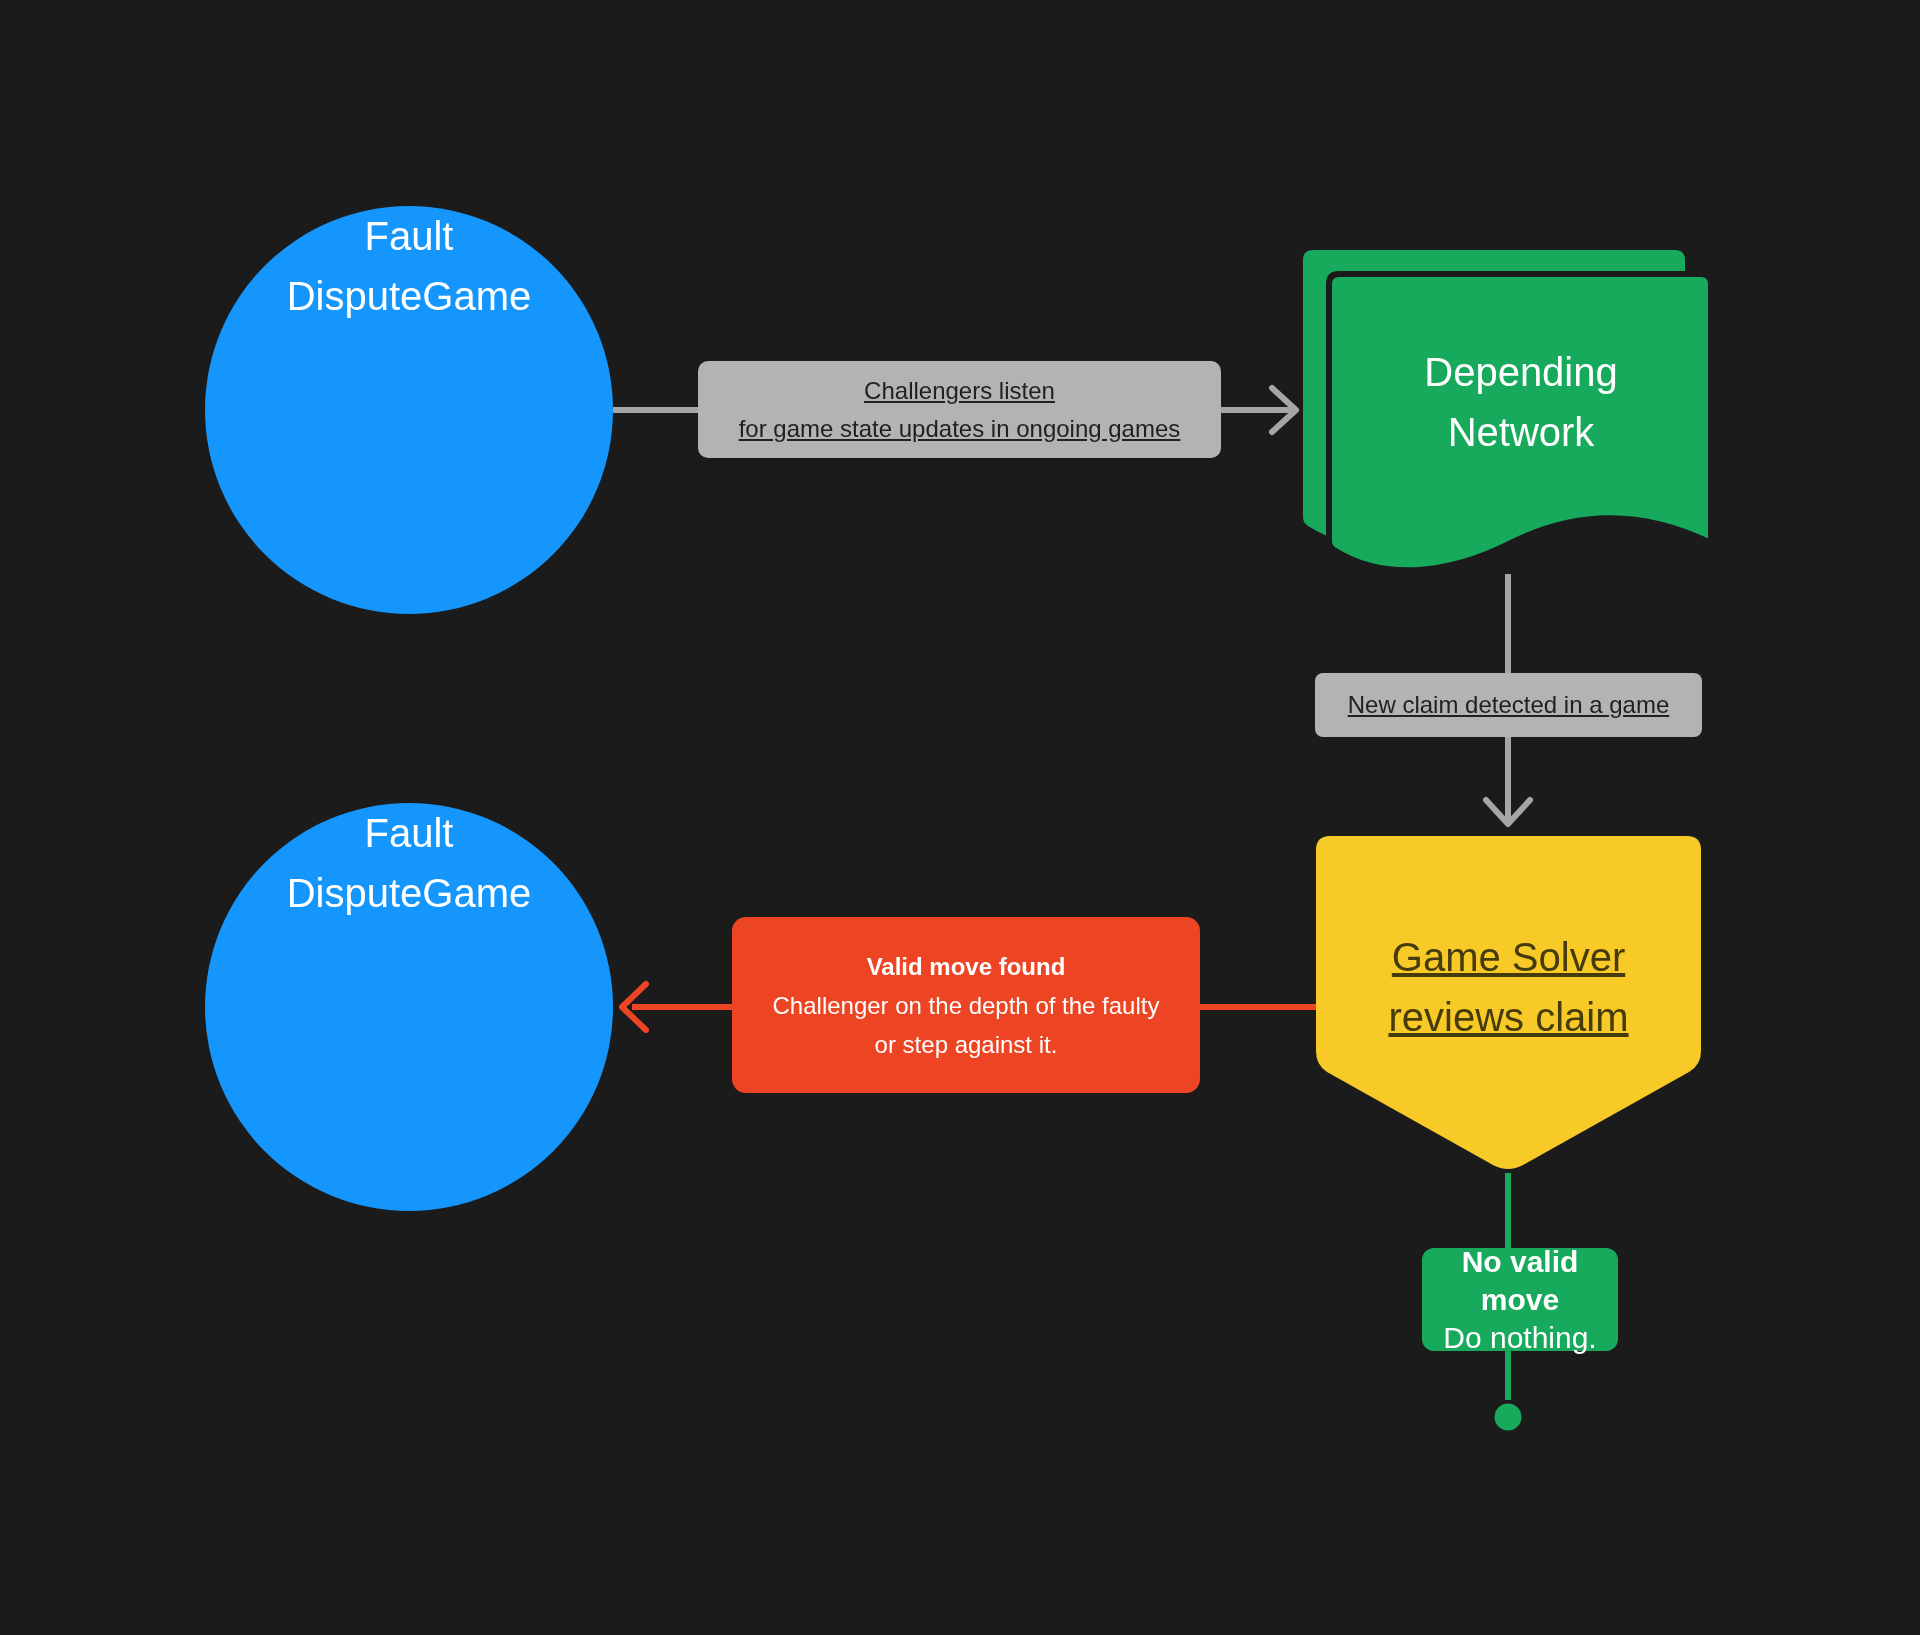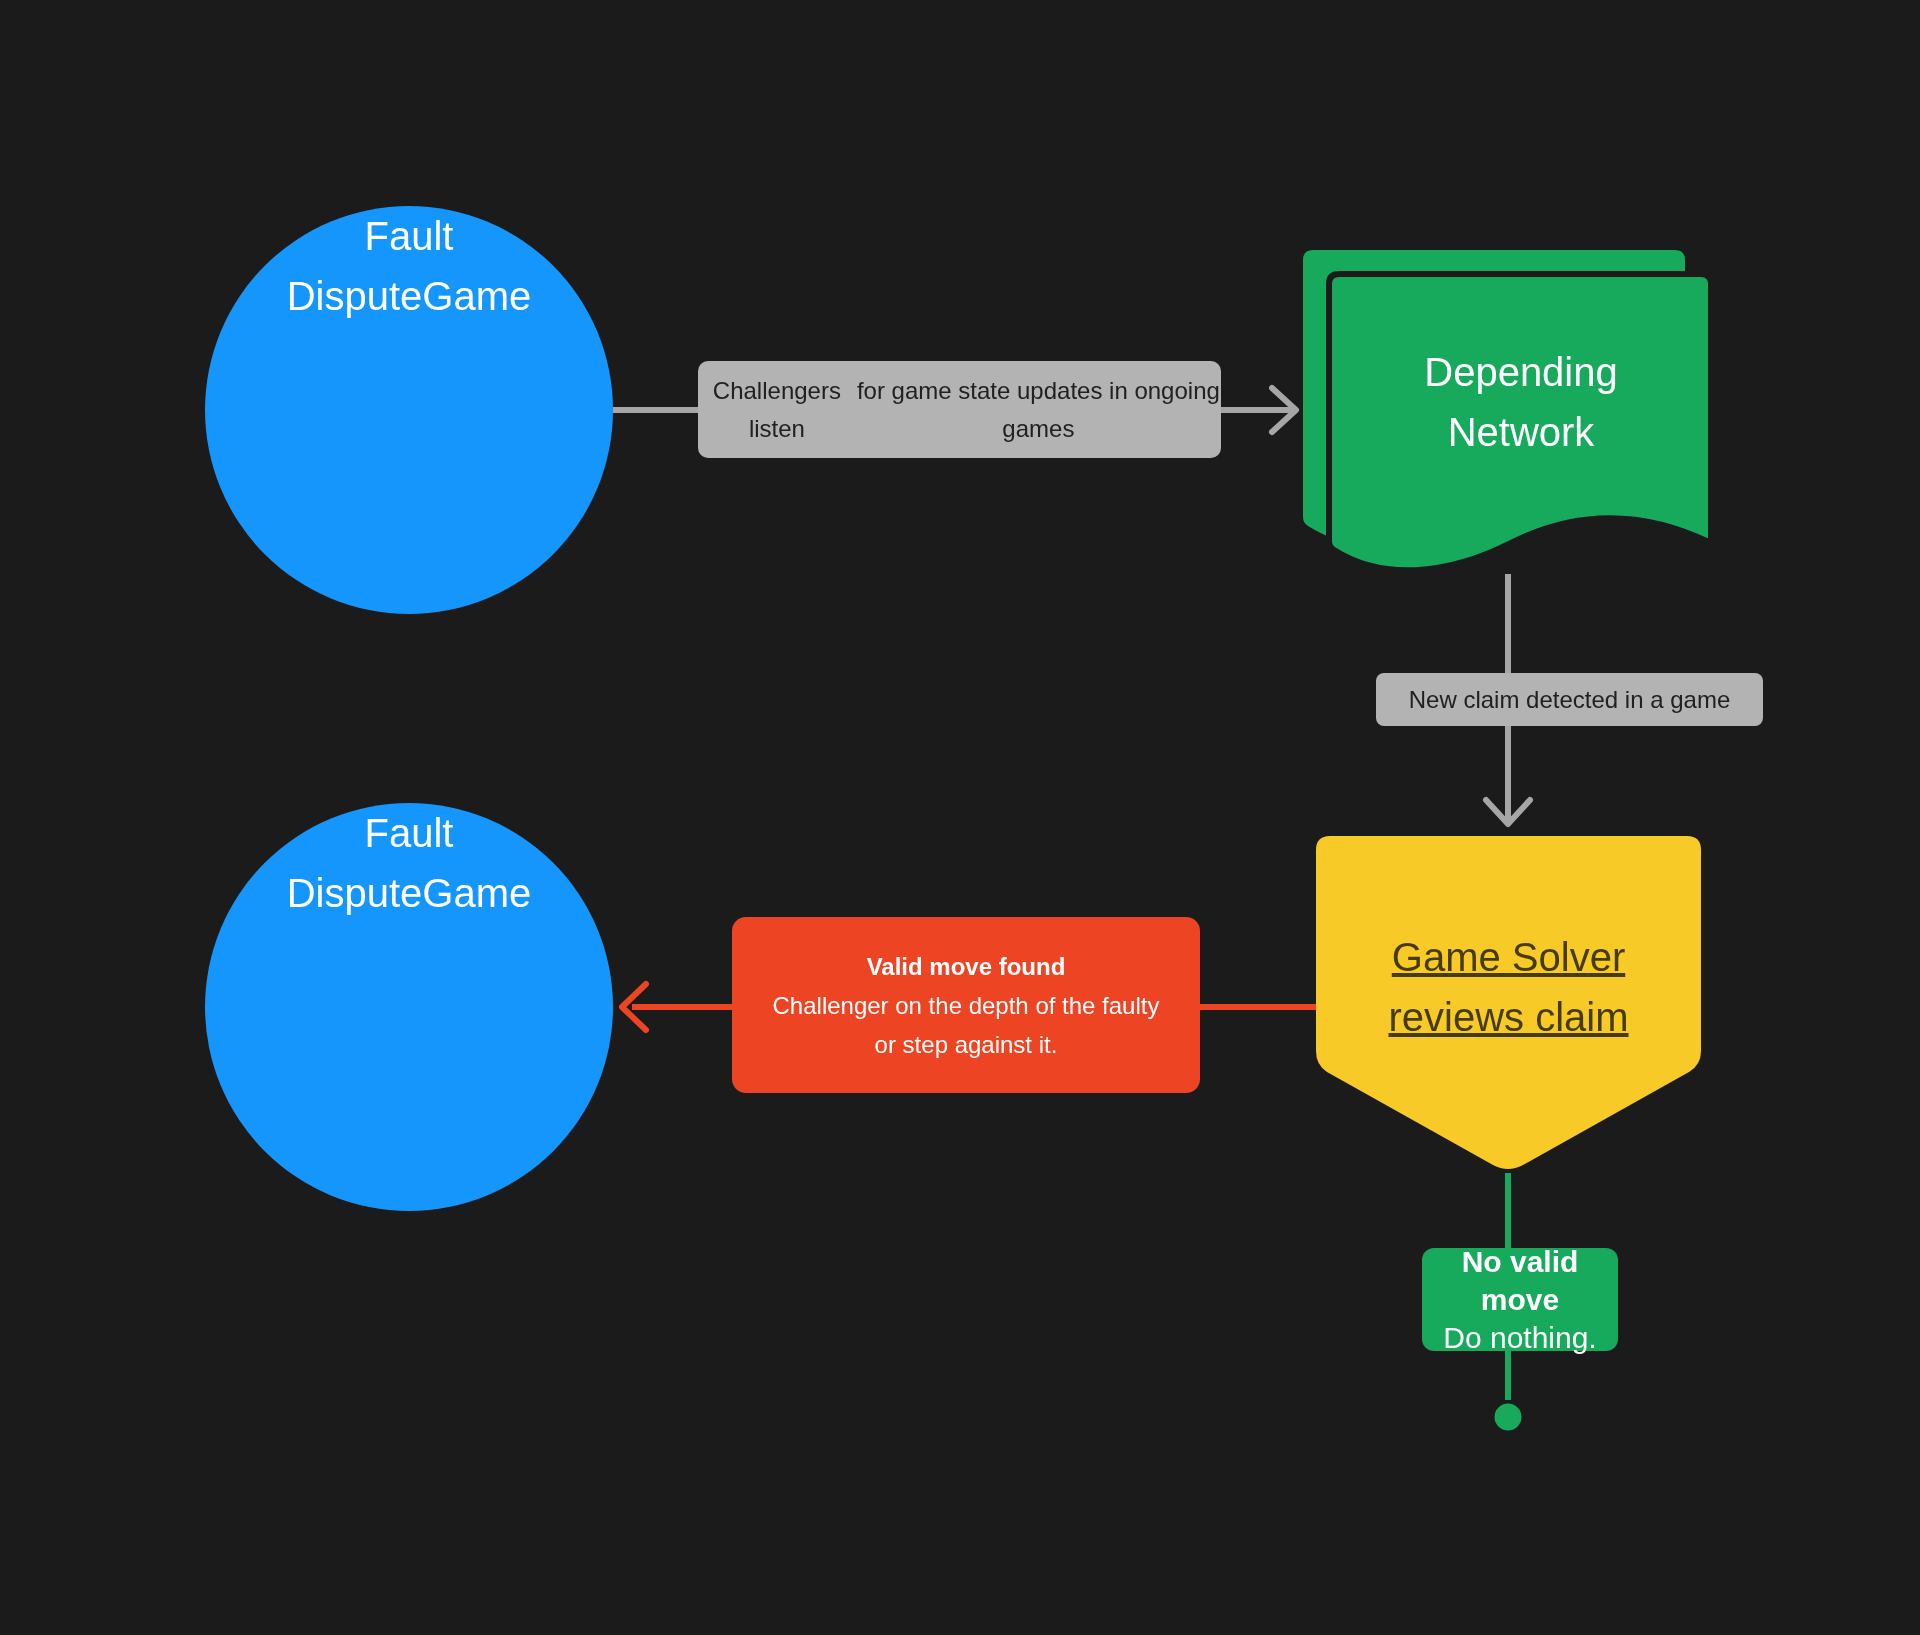--- a/index.html
+++ b/index.html
@@ -38,23 +38,23 @@
     text-align:center;
     font-size:40px;line-height:60px;font-weight:500;
     color:var(--white_text);
     pointer-events:none;
   }
   .shape-title.on-yellow{color:var(--yellow_text);text-decoration:underline;}
 
   .label-box{
     background:var(--gray);
     color:var(--dark_text);
-    display:flex;flex-direction:row;align-items:center;justify-content:center;
+    display:flex;flex-direction:column;align-items:center;justify-content:center;
     text-align:center;
-    font-size:24px;line-height:38px;
+    font-size:24px;line-height:38px;text-decoration:underline;
   }
   .label-box.r10{border-radius:10px;}
   .label-box.r8{border-radius:8px;}
 
   .red-box{
     background:var(--red);
     color:var(--white_text);
     border-radius:14px;
     display:flex;flex-direction:column;align-items:center;justify-content:center;
     text-align:right;
@@ -115,21 +115,21 @@
   <div class="abs label-box r10" style="left:698px;top:361px;width:523px;height:97px;">
     <div>Challengers listen</div>
     <div>for game state updates in ongoing games</div>
   </div>
 
   <div class="abs shape-title" style="left:1329px;top:272px;width:384px;height:260px;">
     <div>Depending</div>
     <div>Network</div>
   </div>
 
-  <div class="abs label-box r8" style="left:1376px;top:673px;width:387px;height:53px;">
+  <div class="abs label-box r8" style="left:1315px;top:673px;width:387px;height:64px;">
     <div>New claim detected in a game</div>
   </div>
 
   <div class="abs shape-title on-yellow" style="left:1316px;top:836px;width:385px;height:302px;">
     <div>Game Solver</div>
     <div>reviews claim</div>
   </div>
 
   <div class="abs red-box" style="left:732px;top:917px;width:468px;height:176px;">
     <div class="bold-line">Valid move found</div>

